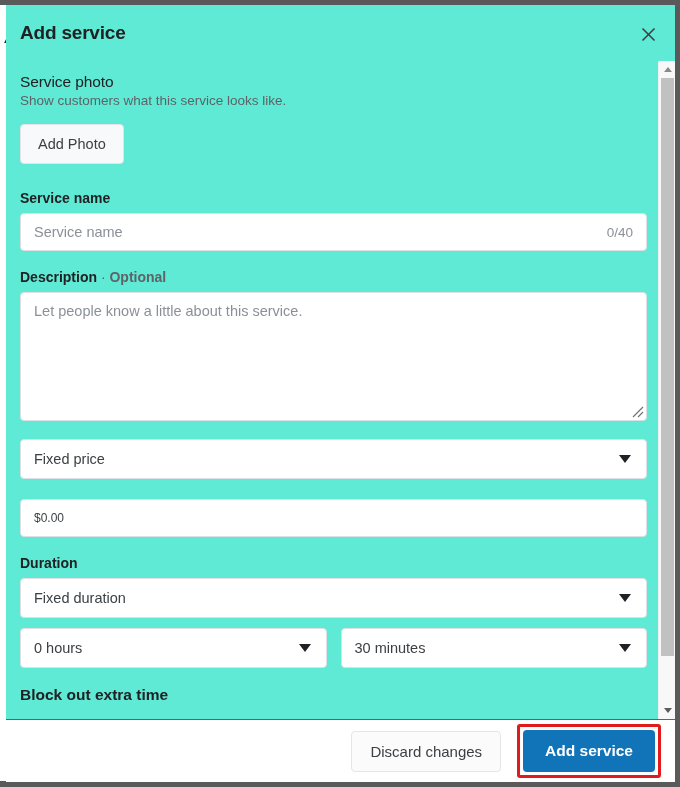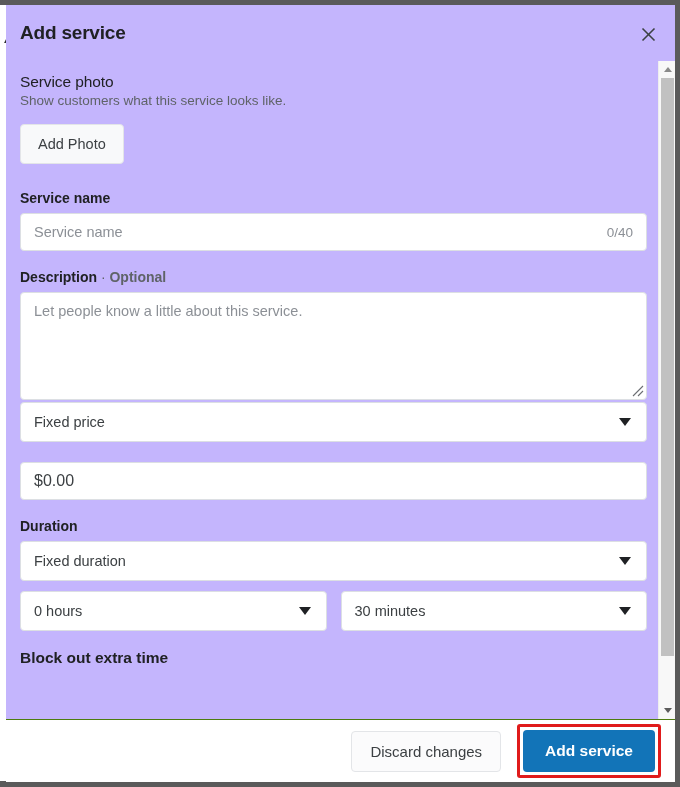--- a/index.html
+++ b/index.html
@@ -33,21 +33,21 @@
     font-size: 15px;
     color: #2c2c2c;
     font-family: "Liberation Sans", sans-serif;
   }
 
   
   #modal {
     position: absolute;
     left: 6px; top: 5px;
     width: 669px; height: 777px;
-    background: #c4b5fd;
+    background: #5eead4;
     display: flex;
     flex-direction: column;
     overflow: hidden;
   }
 
   
   .modal-header {
     position: relative;
     height: 56px;
     flex: 0 0 56px;
@@ -137,38 +137,38 @@
     align-items: center;
     padding: 0 13px;
     margin-bottom: 18px;
   }
   .input-placeholder {
     font-size: 14.5px;
     color: #8c9096;
     flex: 1 1 auto;
   }
   .input-value {
-    font-size: 16px;
+    font-size: 12px;
     color: #3c4043;
     flex: 1 1 auto;
   }
   .counter {
     font-size: 13.5px;
     color: #8c9096;
   }
 
   .textarea-box {
     position: relative;
     width: 100%;
-    height: 108px;
+    height: 129px;
     border: 1px solid #dcdfe3;
     border-radius: 4px;
     background: #ffffff;
     padding: 10px 13px;
-    margin-bottom: 2px;
+    margin-bottom: 18px;
   }
   .textarea-placeholder {
     font-size: 14.5px;
     color: #8c9096;
   }
   .resize-handle {
     position: absolute;
     right: 2px; bottom: 2px;
     width: 14px; height: 14px;
   }

